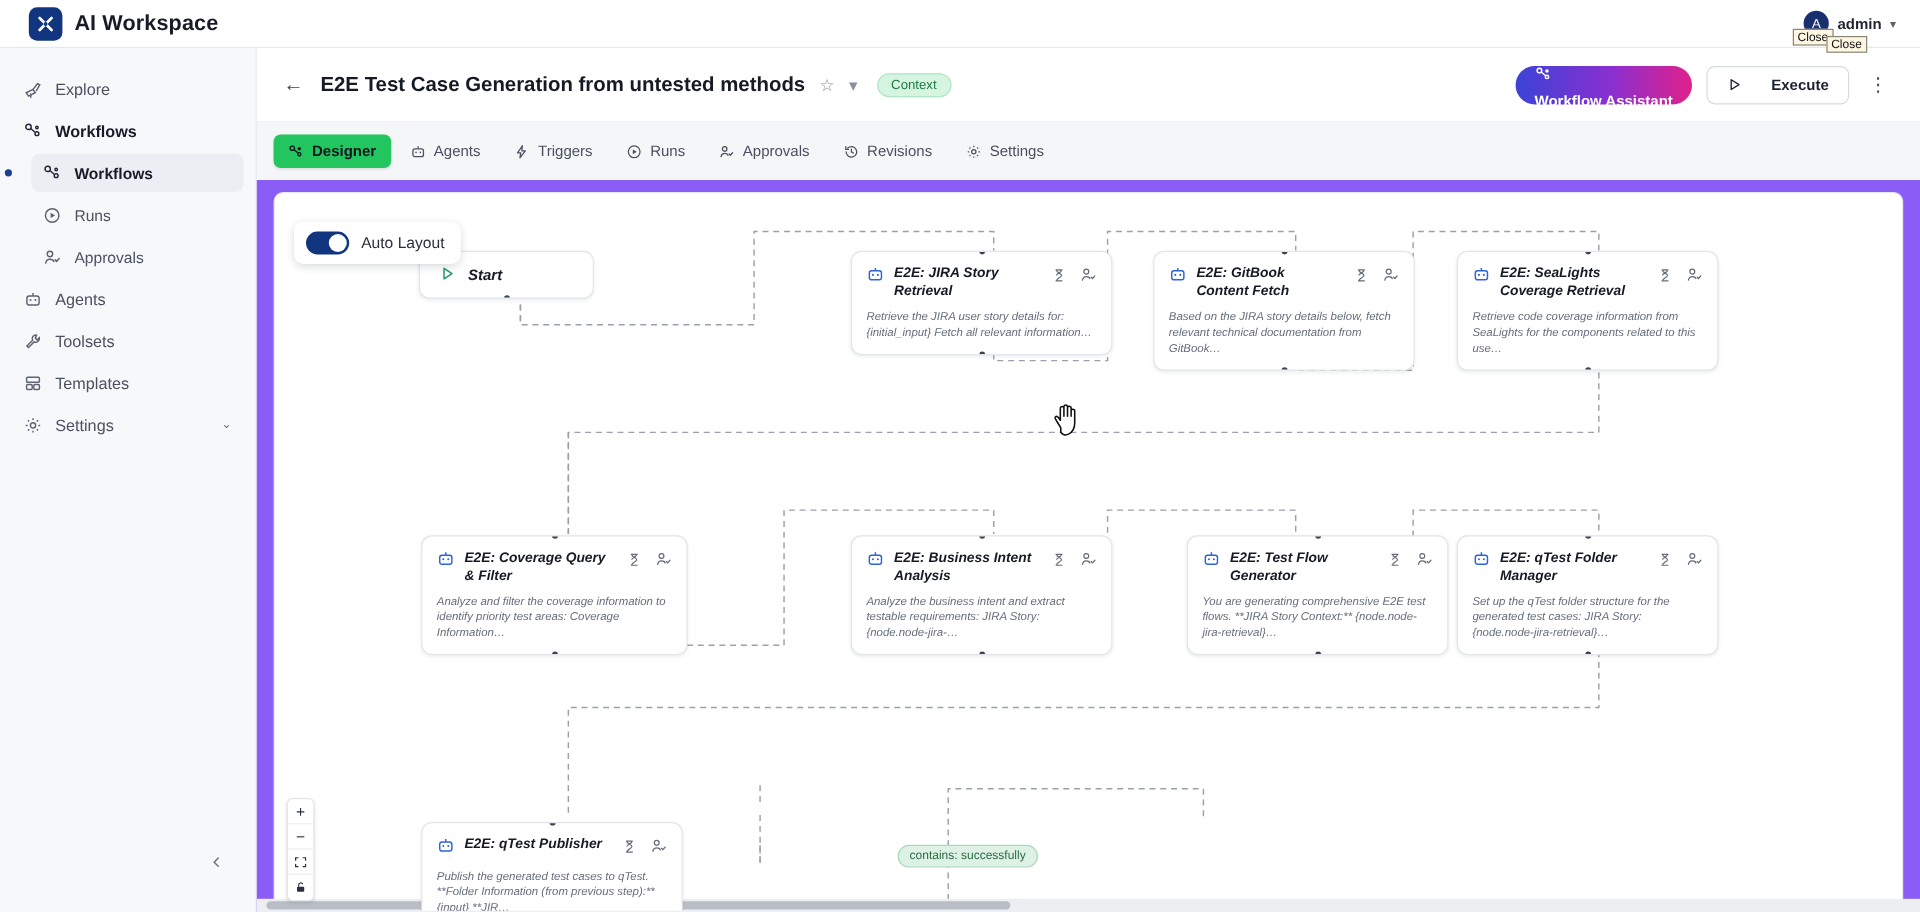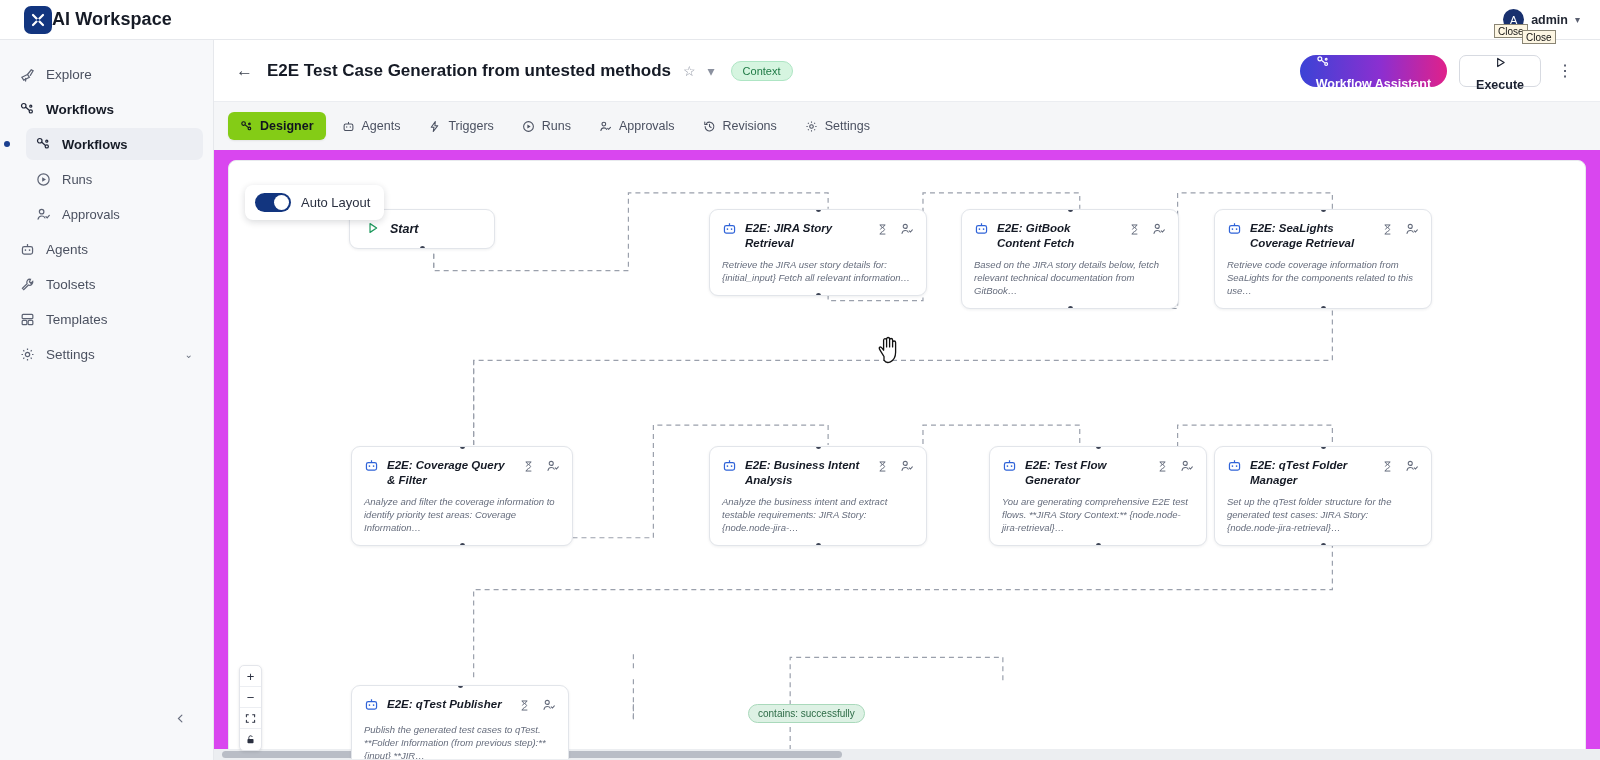--- a/index.html
+++ b/index.html
@@ -9,21 +9,21 @@
     font-family: "Liberation Sans", sans-serif;
     background: #ffffff;
     color: #1f2430;
   }
   
   .topbar {
     position: absolute; top: 0; left: 0; width: 1600px; height: 40px;
     background: #ffffff; border-bottom: 1px solid #e6e8ec;
     display: flex; align-items: center; z-index: 40;
   }
-  .brand { display: flex; align-items: center; padding-left: 24px; }
+  .brand { display: flex; align-items: center; gap: 10px; padding-left: 24px; }
   .brand-logo {
     width: 28px; height: 28px; border-radius: 7px;
     background: #12357f; color: #fff;
     display: flex; align-items: center; justify-content: center;
     font-size: 15px; font-weight: bold;
   }
   .brand-name { font-size: 18px; font-weight: bold; color: #161b26; letter-spacing: .1px; }
   .topbar-right {
     margin-left: auto; display: flex; align-items: center; gap: 7px; padding-right: 20px;
   }
@@ -86,44 +86,44 @@
     font-size: 11px; padding: 3px 11px;
   }
   .hdr-right { margin-left: auto; display: flex; align-items: center; gap: 12px; }
   .btn-assistant {
     display: flex; align-items: flex-start; gap: 8px;
     height: 32px; padding: 0 16px; border-radius: 16px;
     background: linear-gradient(90deg,#3b43d6 0%,#8c2fd0 55%,#e0218a 100%);
     color: #fff; font-size: 12.5px; font-weight: bold; cursor: pointer; border: none; flex-direction: column;
   }
   .btn-execute {
-    display: flex; align-items: center; gap: 9px;
+    display: flex; align-items: center; gap: 24px;
     height: 32px; padding: 0 16px; border-radius: 7px;
     background: #fff; border: 1px solid #d7dae1;
-    color: #1b2130; font-size: 12.5px; font-weight: bold; cursor: pointer; flex-direction: column;
+    color: #1b2130; font-size: 12.5px; font-weight: bold; cursor: pointer;
   }
   .kebab { font-size: 16px; color: #40465a; cursor: pointer; padding: 0 4px; letter-spacing: 1px; }
 
   
   .tabs {
     position: absolute; top: 102px; left: 214px; width: 1386px; height: 48px;
     background: #f5f6f8; display: flex; align-items: center; padding-left: 14px; gap: 4px;
   }
   .tab {
     display: flex; align-items: center; gap: 7px;
     height: 28px; padding: 0 12px; border-radius: 6px;
     font-size: 12.5px; color: #4a5060; cursor: pointer;
   }
-  .tab.sel { background: #84cc16; color: #10141f; font-weight: bold; box-shadow: 0 1px 2px rgba(0,0,0,.08); }
+  .tab.sel { background: #22c55e; color: #10141f; font-weight: bold; box-shadow: 0 1px 2px rgba(0,0,0,.08); }
   .tab svg, .nav-item svg, .btn-assistant svg, .btn-execute svg { display:block; }
 
   
   .canvas-wrap {
     position: absolute; top: 150px; left: 214px; width: 1386px; height: 610px;
-    background: #d946ef; padding: 10px 14px 0 14px;
+    background: #8b5cf6; padding: 10px 14px 0 14px;
   }
   .canvas {
     position: relative; width: 1358px; height: 600px;
     background: #ffffff; border: 1px solid #e8eaee; border-radius: 8px;
     overflow: hidden; cursor: grab;
   }
   .edges { position: absolute; inset: 0; width: 100%; height: 100%; }
 
   .auto-layout {
     position: absolute; left: 16px; top: 24px; z-index: 12;

